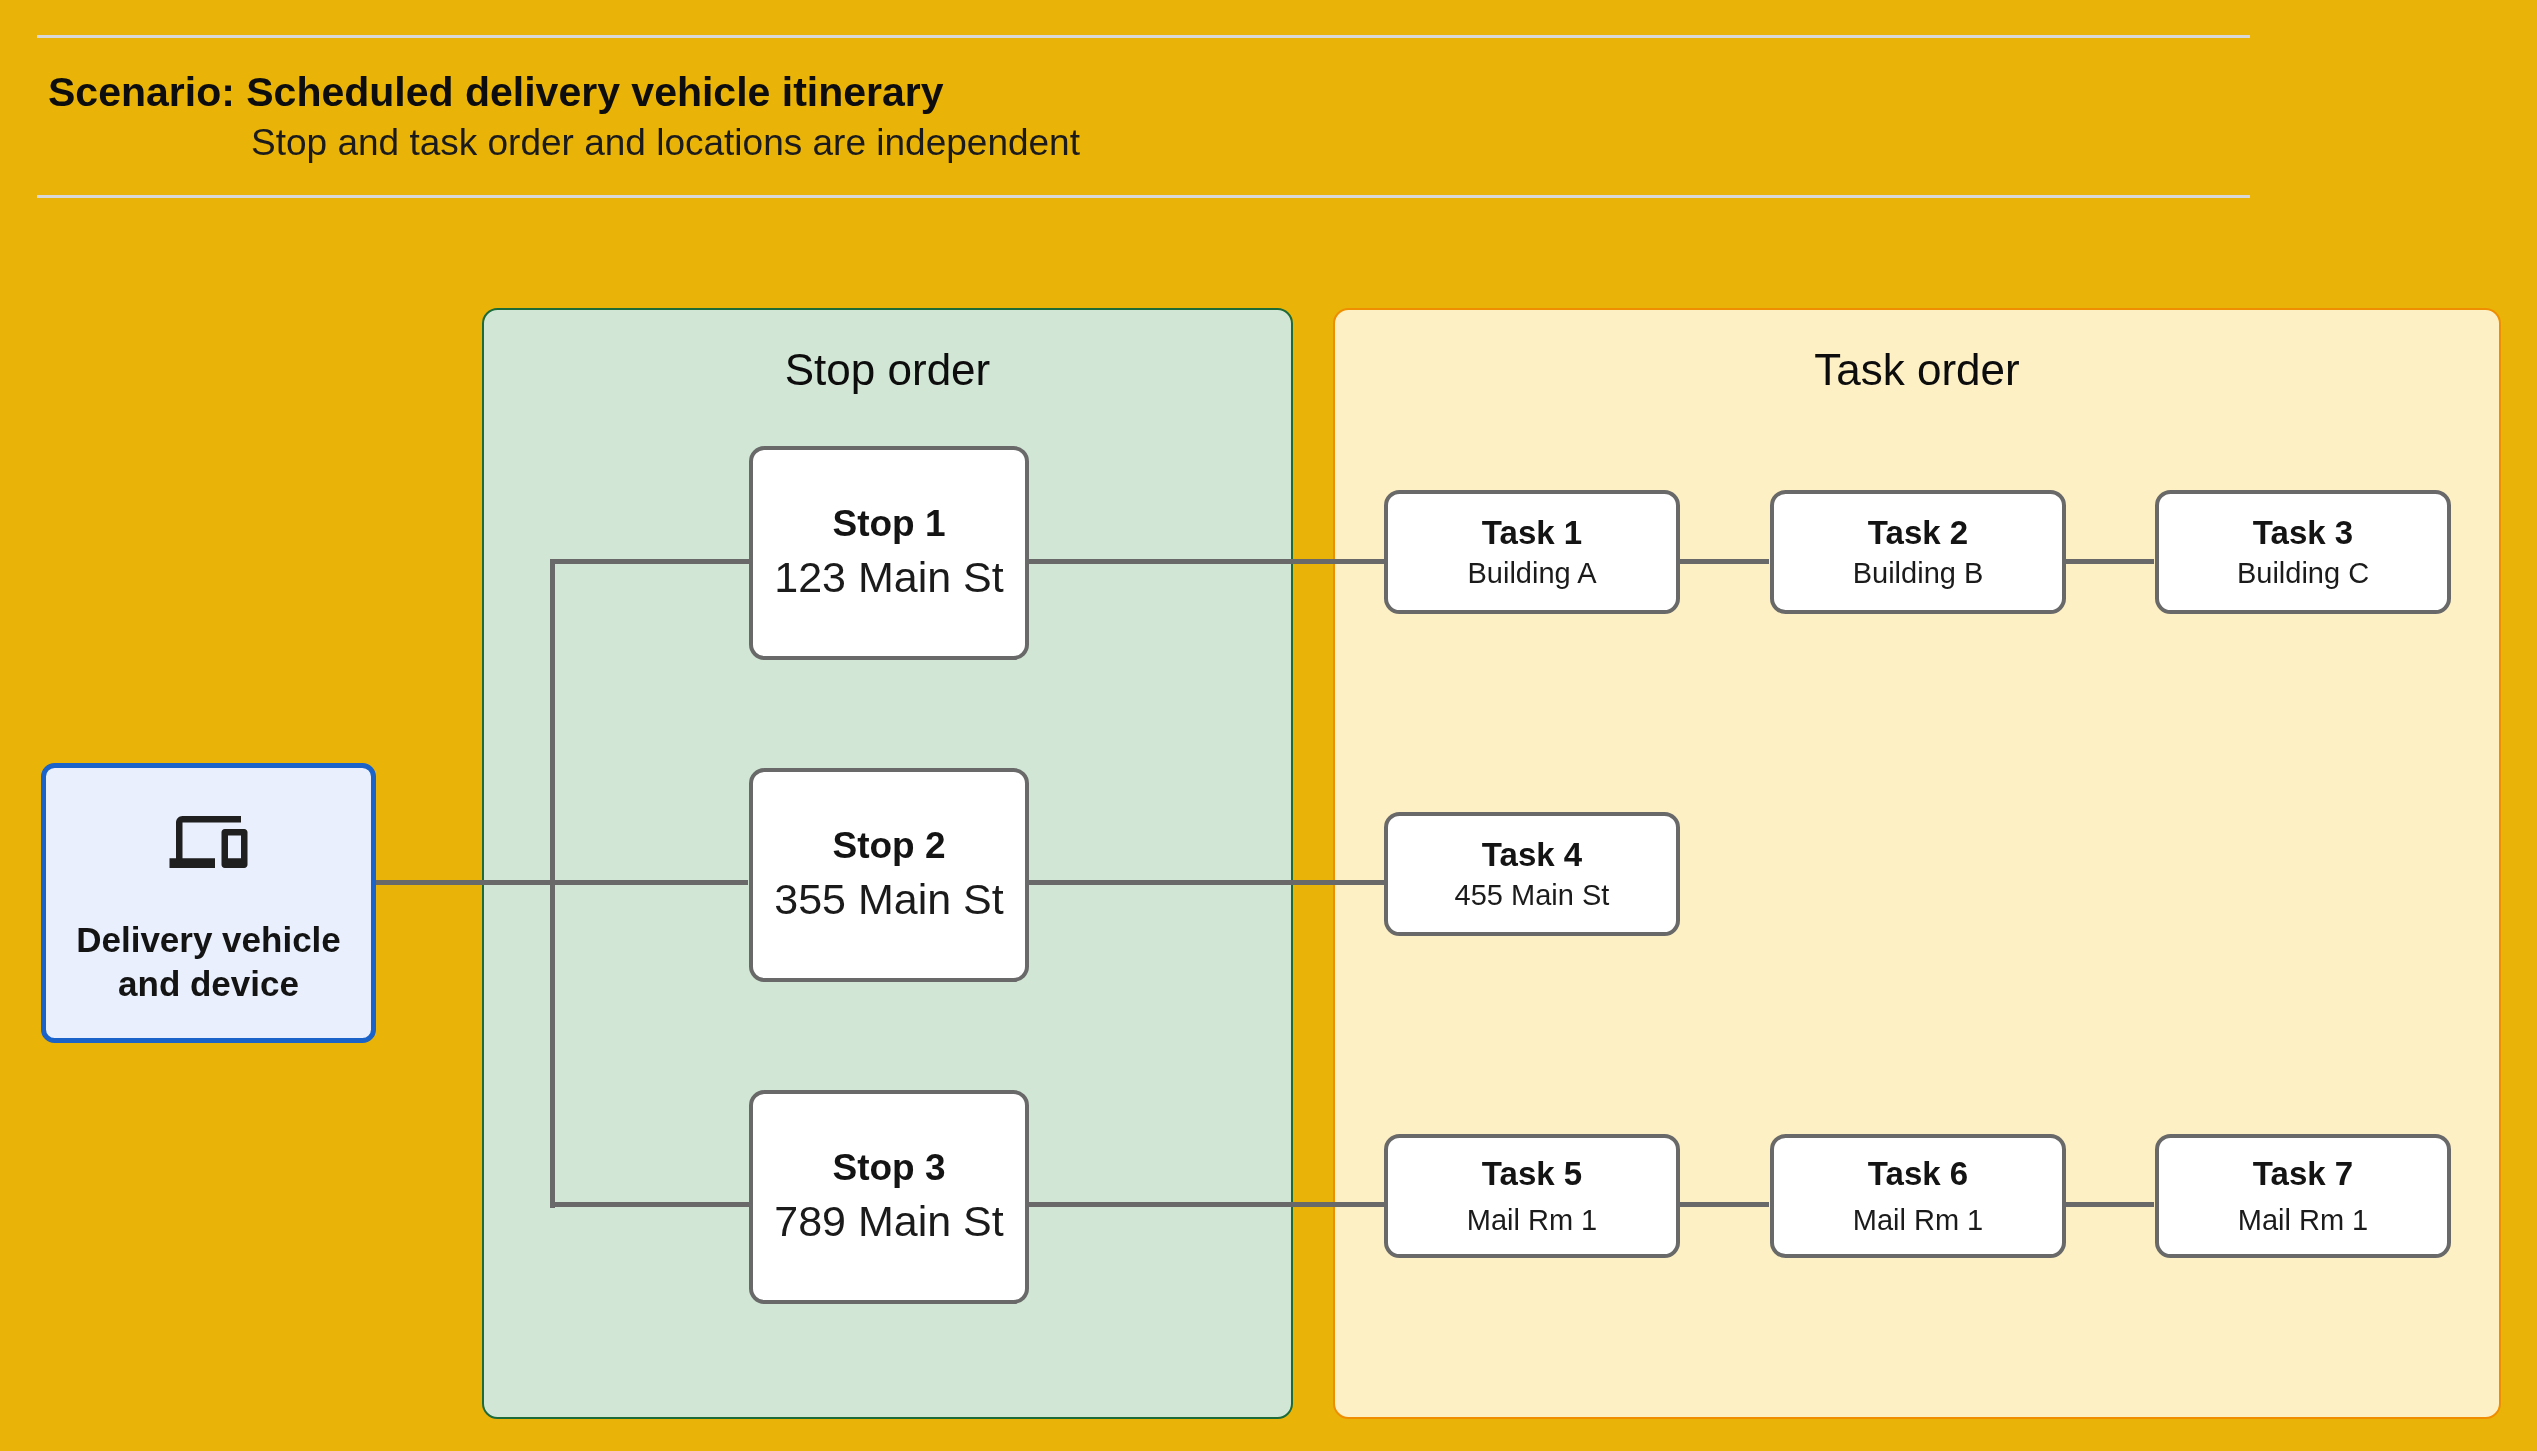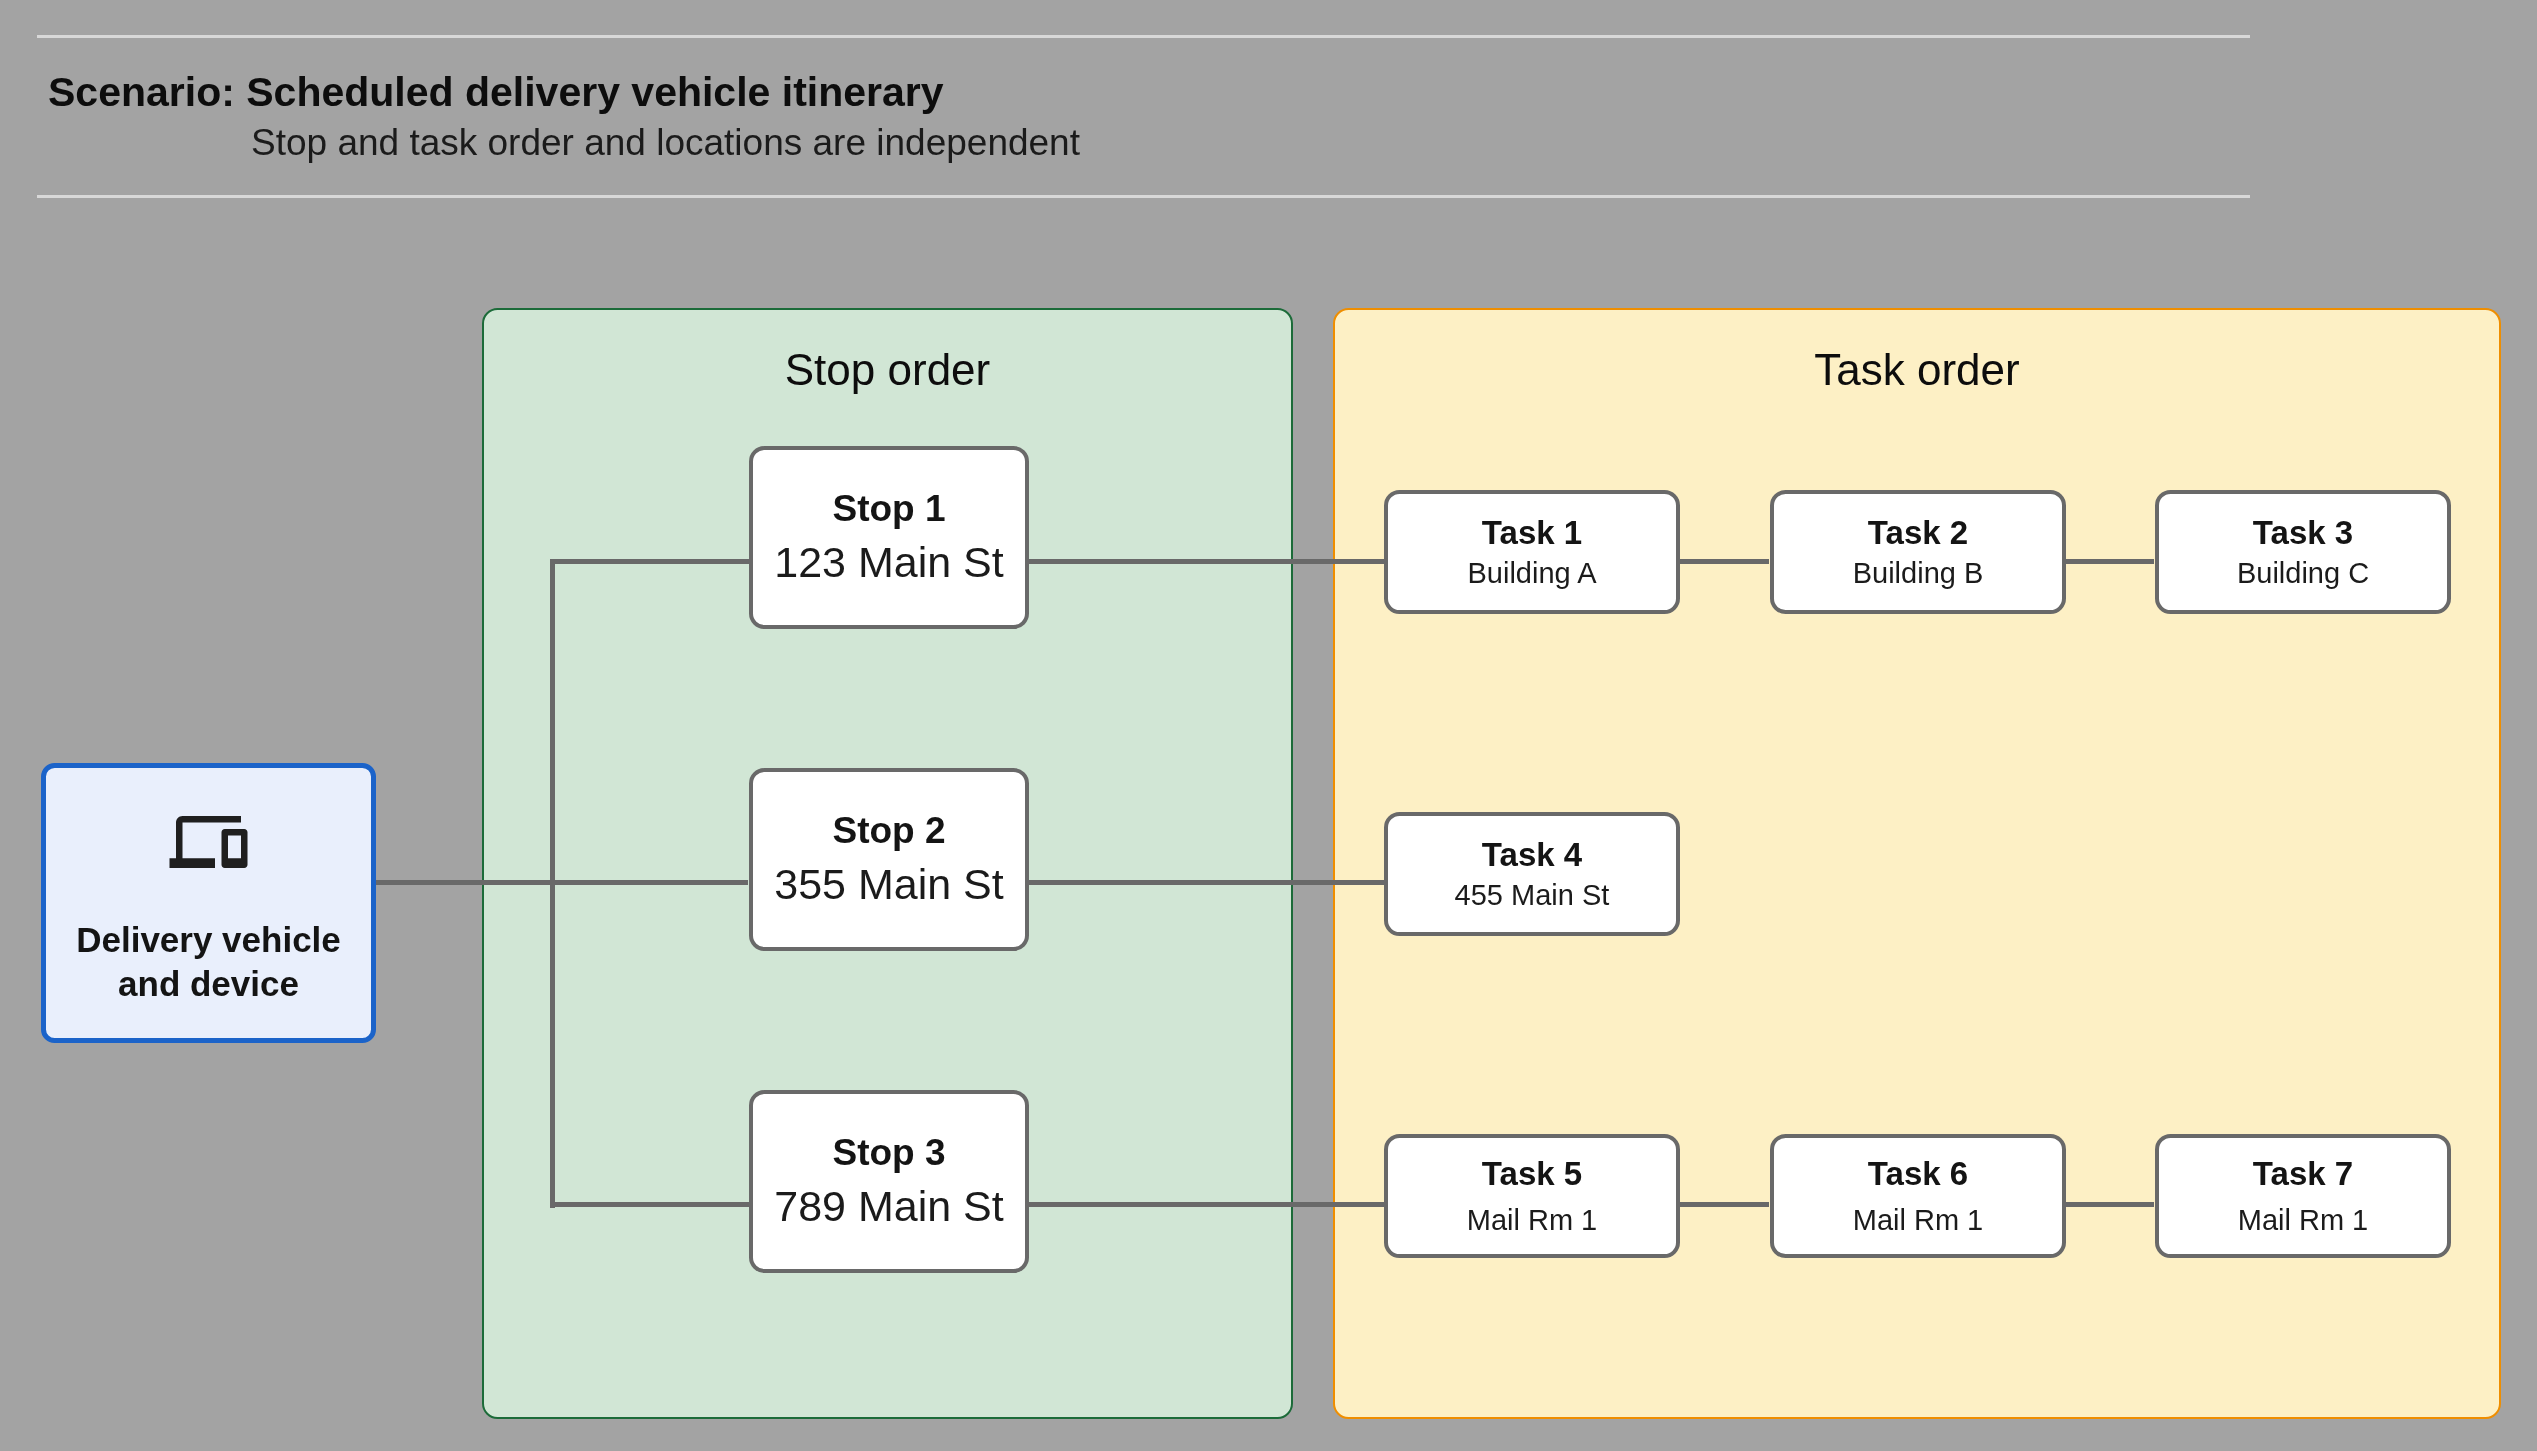--- a/index.html
+++ b/index.html
@@ -9,21 +9,21 @@
     --panel-yellow-border:#ef8e00;
     --source-fill:#e9effc;
     --source-border:#1b63c9;
     --node-border:#696969;
     --connector:#696969;
     --divider:#d8d8d8;
     --text:#1b1b1b;
   }
   html,body{margin:0;padding:0;background:#ffffff;}
   body{font-family:"Liberation Sans","DejaVu Sans",sans-serif;color:var(--text);}
-  .canvas{position:relative;width:2538px;height:1452px;background:#a3a3a3;overflow:hidden;}
+  .canvas{position:relative;width:2538px;height:1452px;background:#eab308;overflow:hidden;}
 
   .divider{position:absolute;left:37px;width:2213px;height:2.9px;background:var(--divider);}
   .divider.top{top:35px;}
   .divider.bottom{top:195px;}
 
   .title{position:absolute;left:48px;top:70px;font-size:41px;font-weight:700;color:#0d0d0d;line-height:1.1;white-space:nowrap;}
   .subtitle{position:absolute;left:251px;top:123px;font-size:37px;font-weight:400;color:#1b1b1b;line-height:1.1;white-space:nowrap;}
 
   .panel{position:absolute;top:308px;height:1111px;border-radius:15.5px;box-sizing:border-box;z-index:1;}
   .panel.stop{left:482px;width:811px;background:var(--panel-green-fill);border:2.9px solid var(--panel-green-border);}
@@ -44,21 +44,21 @@
   .c-t2-t3    {left:2065px;top:559px;width:89px;}
   .c-t5-t6    {left:1679px;top:1202px;width:90px;}
   .c-t6-t7    {left:2065px;top:1202px;width:89px;}
 
   .node{position:absolute;box-sizing:border-box;background:#ffffff;border:4.8px solid var(--node-border);
         border-radius:15.5px;display:flex;flex-direction:column;align-items:center;justify-content:center;
         text-align:center;z-index:3;}
   .node-title{font-weight:700;color:#141414;line-height:1.2;}
   .node-sub{font-weight:400;color:#1b1b1b;line-height:1.2;}
 
-  .stop-node{left:749px;width:280px;height:183px;gap:5.8px;}
+  .stop-node{left:749px;width:280px;height:214px;gap:5.8px;}
   .stop-node .node-title{font-size:37px;}
   .stop-node .node-sub{font-size:43px;}
   .stop-1{top:446px;} .stop-2{top:768px;} .stop-3{top:1090px;}
 
   .task-node{width:296px;height:124px;gap:3.9px;text-align:right;}
   .task-node .node-title{font-size:33px;}
   .task-node .node-sub{font-size:29px;}
   .row-1{top:490px;} .row-2{top:812px;} .row-3{top:1134px;gap:9px;}
   .col-1{left:1384px;} .col-2{left:1770px;} .col-3{left:2155px;}
 

